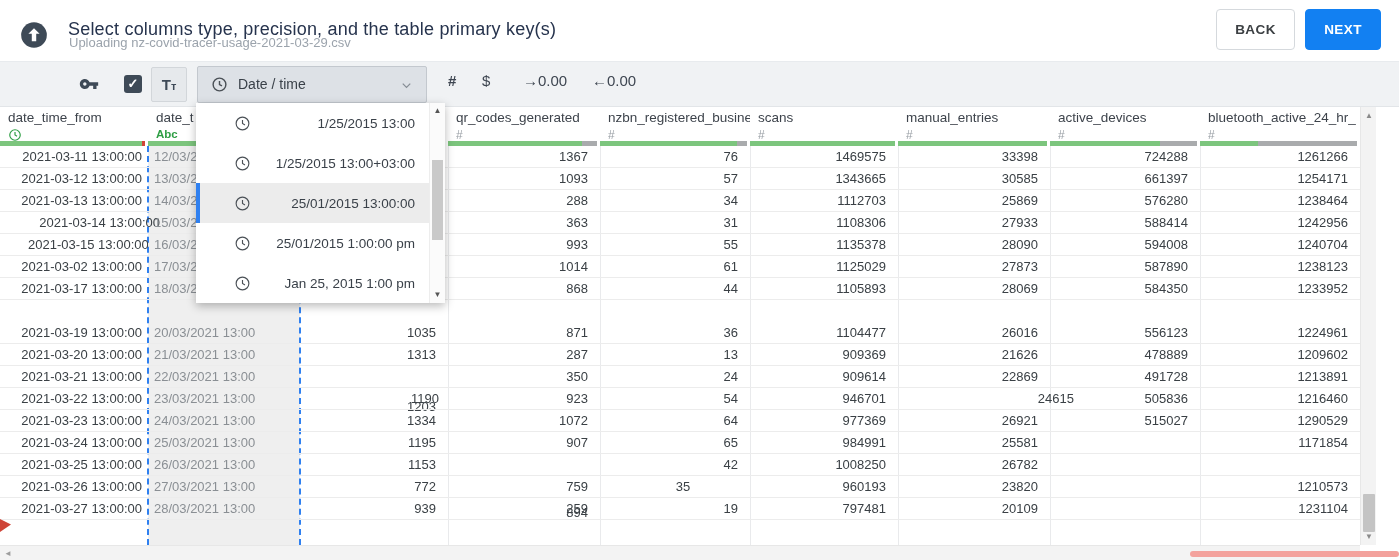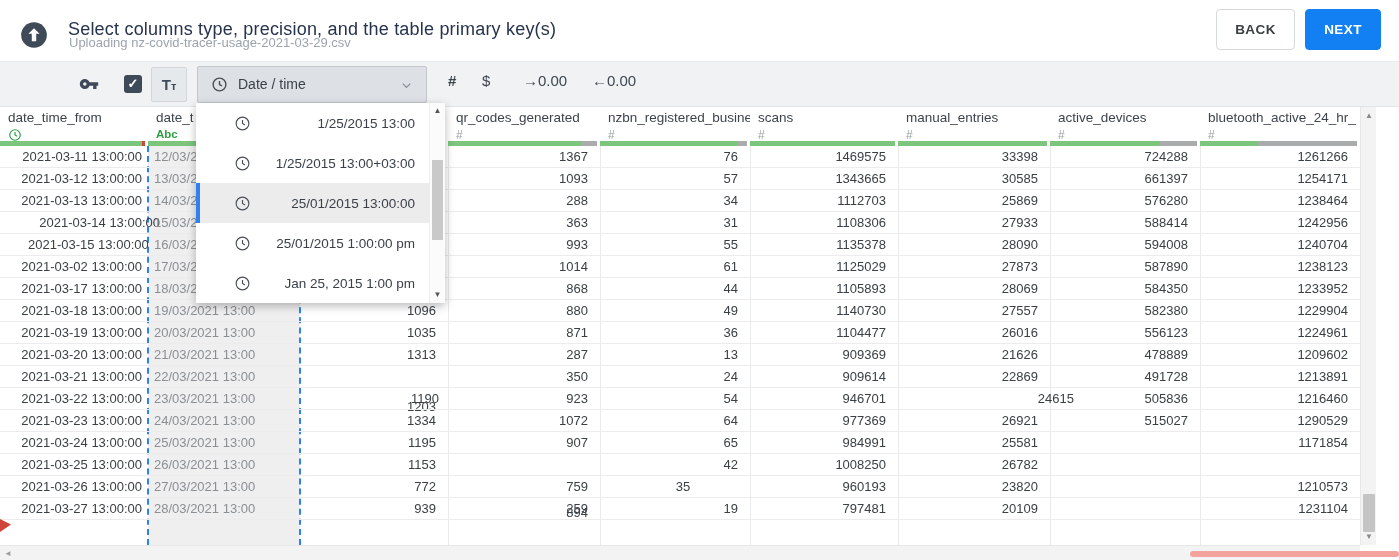--- a/index.html
+++ b/index.html
@@ -268,31 +268,20 @@
       <div class="trow" style="top: 171px;">
         <span class="cell right c1" style="left: 0px; width: 148px;">2021-03-17 13:00:00</span>
         <span class="cell dim" style="left: 148px; width: 152px;">18/03/2021 13:00</span>
         <span class="cell right" style="left: 448px; width: 152px;">868</span>
         <span class="cell right" style="left: 600px; width: 150px;">44</span>
         <span class="cell right" style="left: 750px; width: 148px;">1105893</span>
         <span class="cell right" style="left: 898px; width: 152px;">28069</span>
         <span class="cell right" style="left: 1050px; width: 150px;">584350</span>
         <span class="cell right" style="left: 1200px; width: 160px;">1233952</span>
       </div>
-      <div class="trow" style="top: 193px;">
-        <span class="cell right c1" style="left: 0px; width: 148px;">2021-03-18 13:00:00</span>
-        <span class="cell dim" style="left: 148px; width: 152px;">19/03/2021 13:00</span>
-        <span class="cell right" style="left: 300px; width: 148px;">1096</span>
-        <span class="cell right" style="left: 448px; width: 152px;">880</span>
-        <span class="cell right" style="left: 600px; width: 150px;">49</span>
-        <span class="cell right" style="left: 750px; width: 148px;">1140730</span>
-        <span class="cell right" style="left: 898px; width: 152px;">27557</span>
-        <span class="cell right" style="left: 1050px; width: 150px;">582380</span>
-        <span class="cell right" style="left: 1200px; width: 160px;">1229904</span>
-      </div>
       <div class="trow" style="top: 215px;">
         <span class="cell right c1" style="left: 0px; width: 148px;">2021-03-19 13:00:00</span>
         <span class="cell dim" style="left: 148px; width: 152px;">20/03/2021 13:00</span>
         <span class="cell right" style="left: 300px; width: 148px;">1035</span>
         <span class="cell right" style="left: 448px; width: 152px;">871</span>
         <span class="cell right" style="left: 600px; width: 150px;">36</span>
         <span class="cell right" style="left: 750px; width: 148px;">1104477</span>
         <span class="cell right" style="left: 898px; width: 152px;">26016</span>
         <span class="cell right" style="left: 1050px; width: 150px;">556123</span>
         <span class="cell right" style="left: 1200px; width: 160px;">1224961</span>

